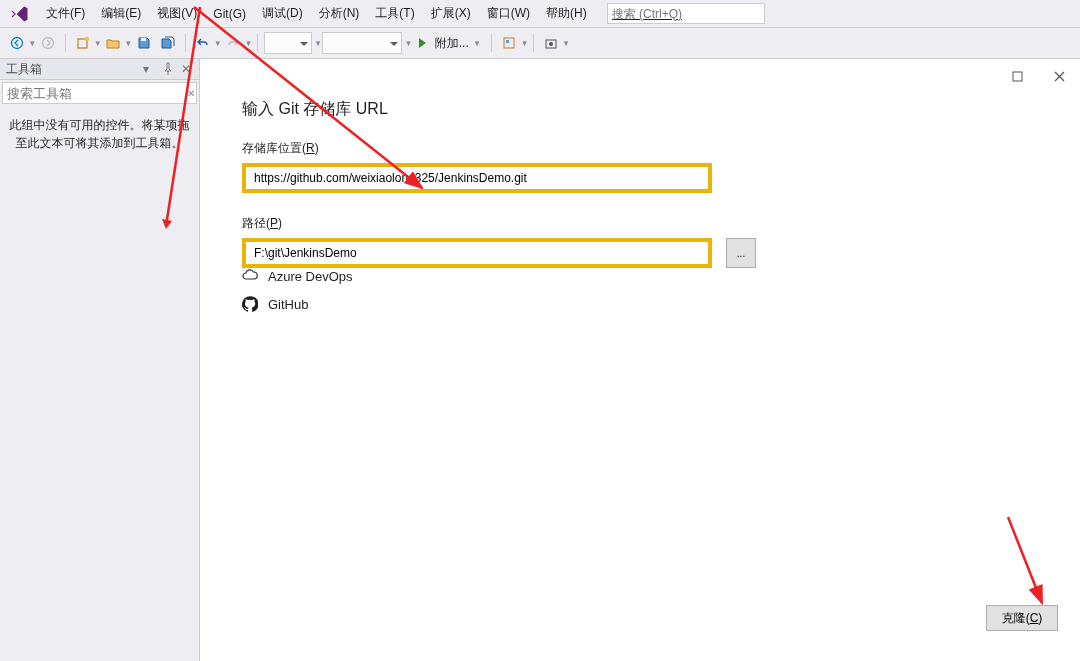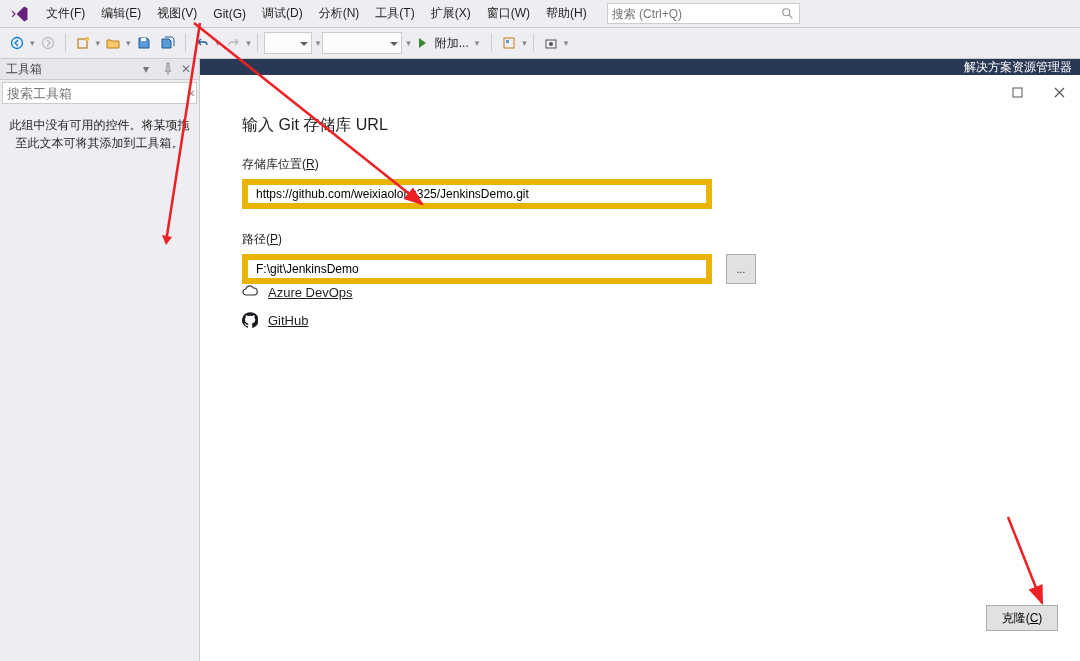--- a/index.html
+++ b/index.html
@@ -1,21 +1,21 @@
 <!DOCTYPE html>
 <html><head>
 <meta charset="utf-8">
 <style>
 * { margin: 0; padding: 0; box-sizing: border-box; font-family: "Microsoft YaHei", "Segoe UI", Tahoma, sans-serif; }
 body { background: #fff; width: 1080px; height: 661px; overflow: hidden; font-size: 12px; color: #1e1e1e; position: relative; }
 
 .menubar { display: flex; align-items: center; height: 28px; background: #eeeef2; border-bottom: 1px solid #ccc; padding: 0 2px; }
 .vs-logo { width: 24px; height: 24px; margin: 0 6px; display: flex; align-items: center; justify-content: center; }
 .menu-item { padding: 4px 8px; font-size: 12px; color: #1e1e1e; cursor: default; }
-.search-box { margin-left: 12px; display: flex; align-items: center; border: 1px solid #ccc; background: #fff; height: 21px; width: 193px; padding: 0 4px; }
+.search-box { margin-left: 12px; display: flex; align-items: center; border: 1px solid #ccc; background: #fff; height: 21px; width: 158px; padding: 0 4px; text-decoration: underline; }
 .search-box input { border: none; outline: none; flex: 1; font-size: 12px; color: #999; background: transparent; }
 .search-box .mag { width: 14px; height: 14px; opacity: .6; }
 
 .toolbar { display: flex; align-items: center; height: 31px; background: #eeeef2; border-bottom: 1px solid #ccc; padding: 0 6px; gap: 2px; }
 .tb-btn { width: 22px; height: 22px; display: flex; align-items: center; justify-content: center; border-radius: 2px; }
 .tb-sep { width: 1px; height: 18px; background: #ccc; margin: 0 4px; }
 .tb-dd { height: 22px; border: 1px solid #ccc; background: #fcfcfc; min-width: 48px; display: flex; align-items: center; padding: 0 14px 0 4px; position: relative; font-size: 11px; color: #888; }
 .tb-dd::after { content: ""; position: absolute; right: 3px; top: 9px; border: 4px solid transparent; border-top-color: #5e5e5e; }
 .tb-start { display: flex; align-items: center; gap: 4px; padding: 0 6px; height: 22px; font-size: 12px; }
 .tb-start .tri { width: 0; height: 0; border: 5px solid transparent; border-left: 7px solid #388a34; }
@@ -35,25 +35,25 @@
 .main-area { flex: 1; background: #293955; position: relative; display: flex; flex-direction: column; }
 .main-header { height: 16px; background: #293955; color: #fff; display: flex; align-items: center; justify-content: flex-end; padding: 0 8px; font-size: 12px; }
 .content-panel { flex: 1; background: #fff; margin: 0; position: relative; }
 .window-ctrls { position: absolute; top: 6px; right: 6px; display: flex; gap: 12px; }
 .window-ctrls .wc { width: 30px; height: 22px; display: flex; align-items: center; justify-content: center; color: #555; }
 
 .clone-pane { padding: 40px 42px 20px 42px; font-size: 12px; color: #1e1e1e; }
 .clone-title { font-size: 26px; font-weight: 400; color: #1e1e1e; margin-bottom: 26px; letter-spacing: 1px; }
 .clone-sub { font-size: 16px; font-weight: 400; color: #1e1e1e; margin-bottom: 20px; }
 .field-label { font-size: 12px; color: #1e1e1e; margin-bottom: 6px; }
-.text-input { width: 470px; height: 30px; border: 6px solid #eab308; padding: 0 8px; font-size: 12px; outline: none; }
+.text-input { width: 470px; height: 30px; border: 4px solid #eab308; padding: 0 8px; font-size: 12px; outline: none; }
 .row-path { display: flex; align-items: center; gap: 14px; }
 .browse-btn { width: 30px; height: 30px; border: 1px solid #adadad; background: #e1e1e1; display: flex; align-items: center; justify-content: center; font-size: 10px; cursor: default; }
 .browse-heading { font-size: 17px; font-weight: 400; margin-top: 40px; margin-bottom: 16px; }
-.repo-link { display: flex; align-items: center; gap: 10px; font-size: 13px; color: #1e1e1e; margin-bottom: 12px; cursor: pointer; text-decoration: underline; }
+.repo-link { display: flex; align-items: center; gap: 10px; font-size: 13px; color: #1e1e1e; margin-bottom: 12px; cursor: pointer; }
 .repo-link .ricon { width: 16px; height: 16px; }
 .clone-btn-wrap { position: absolute; right: 22px; bottom: 30px; }
 .clone-btn { height: 26px; min-width: 72px; padding: 0 14px; border: 1px solid #adadad; background: #e1e1e1; font-size: 12px; cursor: default; }
 
 .annot-arrow { position: absolute; pointer-events: none; }
 
 .underline-hotkey { text-decoration: underline; }
 </style>
 </head>
 <body>
@@ -181,21 +181,20 @@
       <svg width="12" height="12" viewBox="0 0 16 16">
           <circle cx="6" cy="6" r="4" fill="none" stroke="#555"></circle>
           <line x1="9" y1="9" x2="13" y2="13" stroke="#555"></line>
         </svg>
       <span style="font-size:10px;color:#888;margin-left:4px">✕</span>
     </div>
     <div class="empty-hint">此组中没有可用的控件。将某项拖至此文本可将其添加到工具箱。</div>
   </div>
 
   <div class="main-area">
-    <div class="main-header">解决方案资源管理器</div>
     <div class="content-panel">
 
       <div class="window-ctrls">
         <div class="wc">
             <svg width="11" height="11" viewBox="0 0 11 11">
               <rect x="1" y="1" width="9" height="9" fill="none" stroke="#555"></rect>
             </svg>
           </div>
         <div class="wc">
             <svg width="11" height="11" viewBox="0 0 11 11">

